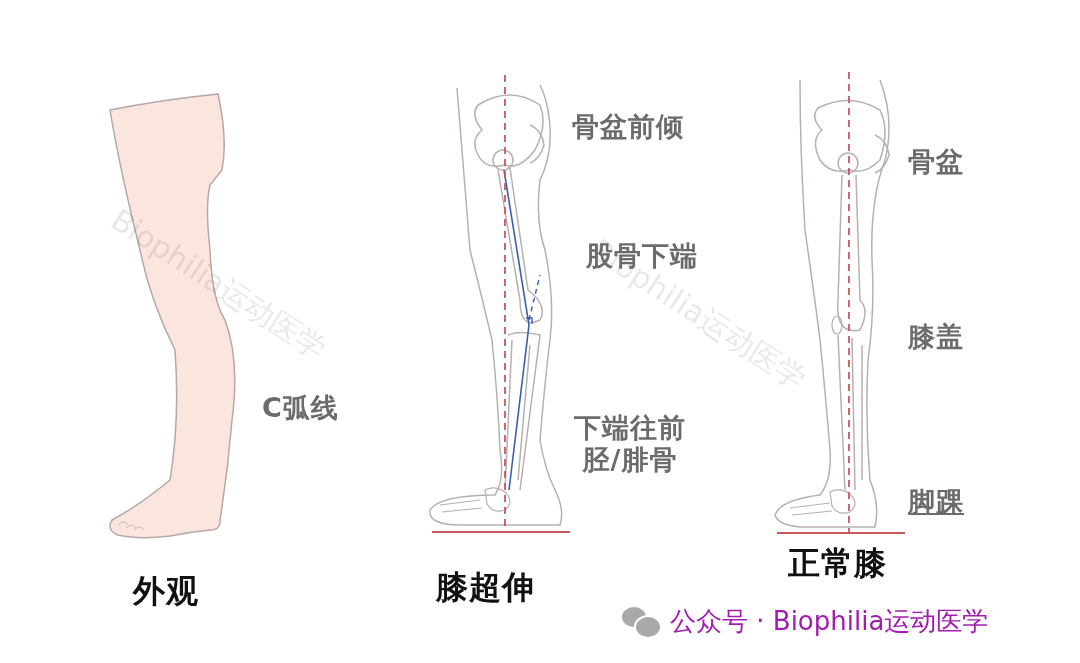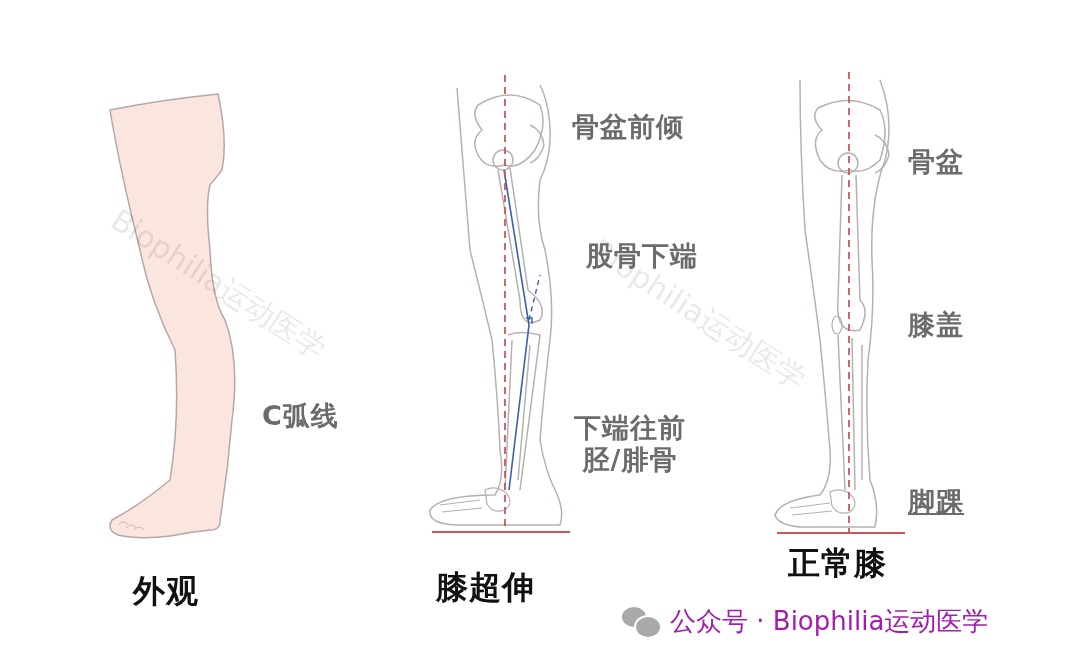--- a/index.html
+++ b/index.html
@@ -68,33 +68,33 @@
     <path d="M838,335 L845,490 M852,338 L855,490 M862,345 L862,480" fill="none" stroke="#b8b0b0" stroke-width="1.5"></path>
     <path d="M830,492 q10,-5 20,2 q10,10 0,18 q-12,4 -18,-6 z M790,508 l40,-5 M792,515 l40,-4" fill="none" stroke="#b8b0b0" stroke-width="1.2"></path>
     <line x1="849" y1="72" x2="849" y2="532" stroke="#c9585e" stroke-width="1.8" stroke-dasharray="7,5"></line>
     <line x1="777" y1="533" x2="905" y2="533" stroke="#c9585e" stroke-width="2"></line>
   </g>
 </svg>
 
 <div class="watermark" style="left:125px;top:200px;">Biophilia运动医学</div>
 <div class="watermark" style="left:605px;top:230px;">Biophilia运动医学</div>
 
-<div class="label" style="left:262px;top:392px;margin-top:8px;">C弧线</div>
+<div class="label" style="left:262px;top:392px;">C弧线</div>
 
 <div class="label" style="left:572px;top:111px;">骨盆前倾</div>
 <div class="label" style="left:572px;top:240px;width:140px;">
   <div>股骨下端</div>
 </div>
 <div class="label" style="left:560px;top:412px;width:140px;">
   <div>下端往前</div>
   <div>胫/腓骨</div>
 </div>
 
 <div class="label" style="left:908px;top:146px;font-family:Liberation Serif, serif;">骨盆</div>
-<div class="label" style="left:908px;top:309px;">膝盖</div>
+<div class="label" style="left:908px;top:321px;">膝盖</div>
 <div class="label" style="left:908px;top:486px;text-decoration:underline;">脚踝</div>
 
 <div class="caption" style="left:133px;top:570px;">外观</div>
 <div class="caption" style="left:436px;top:566px;">膝超伸</div>
 <div class="caption" style="left:788px;top:542px;">正常膝</div>
 
 <div class="footer">
   <div class="wechat-icon">
     <div class="b1"></div>
       <div class="b2"></div>

